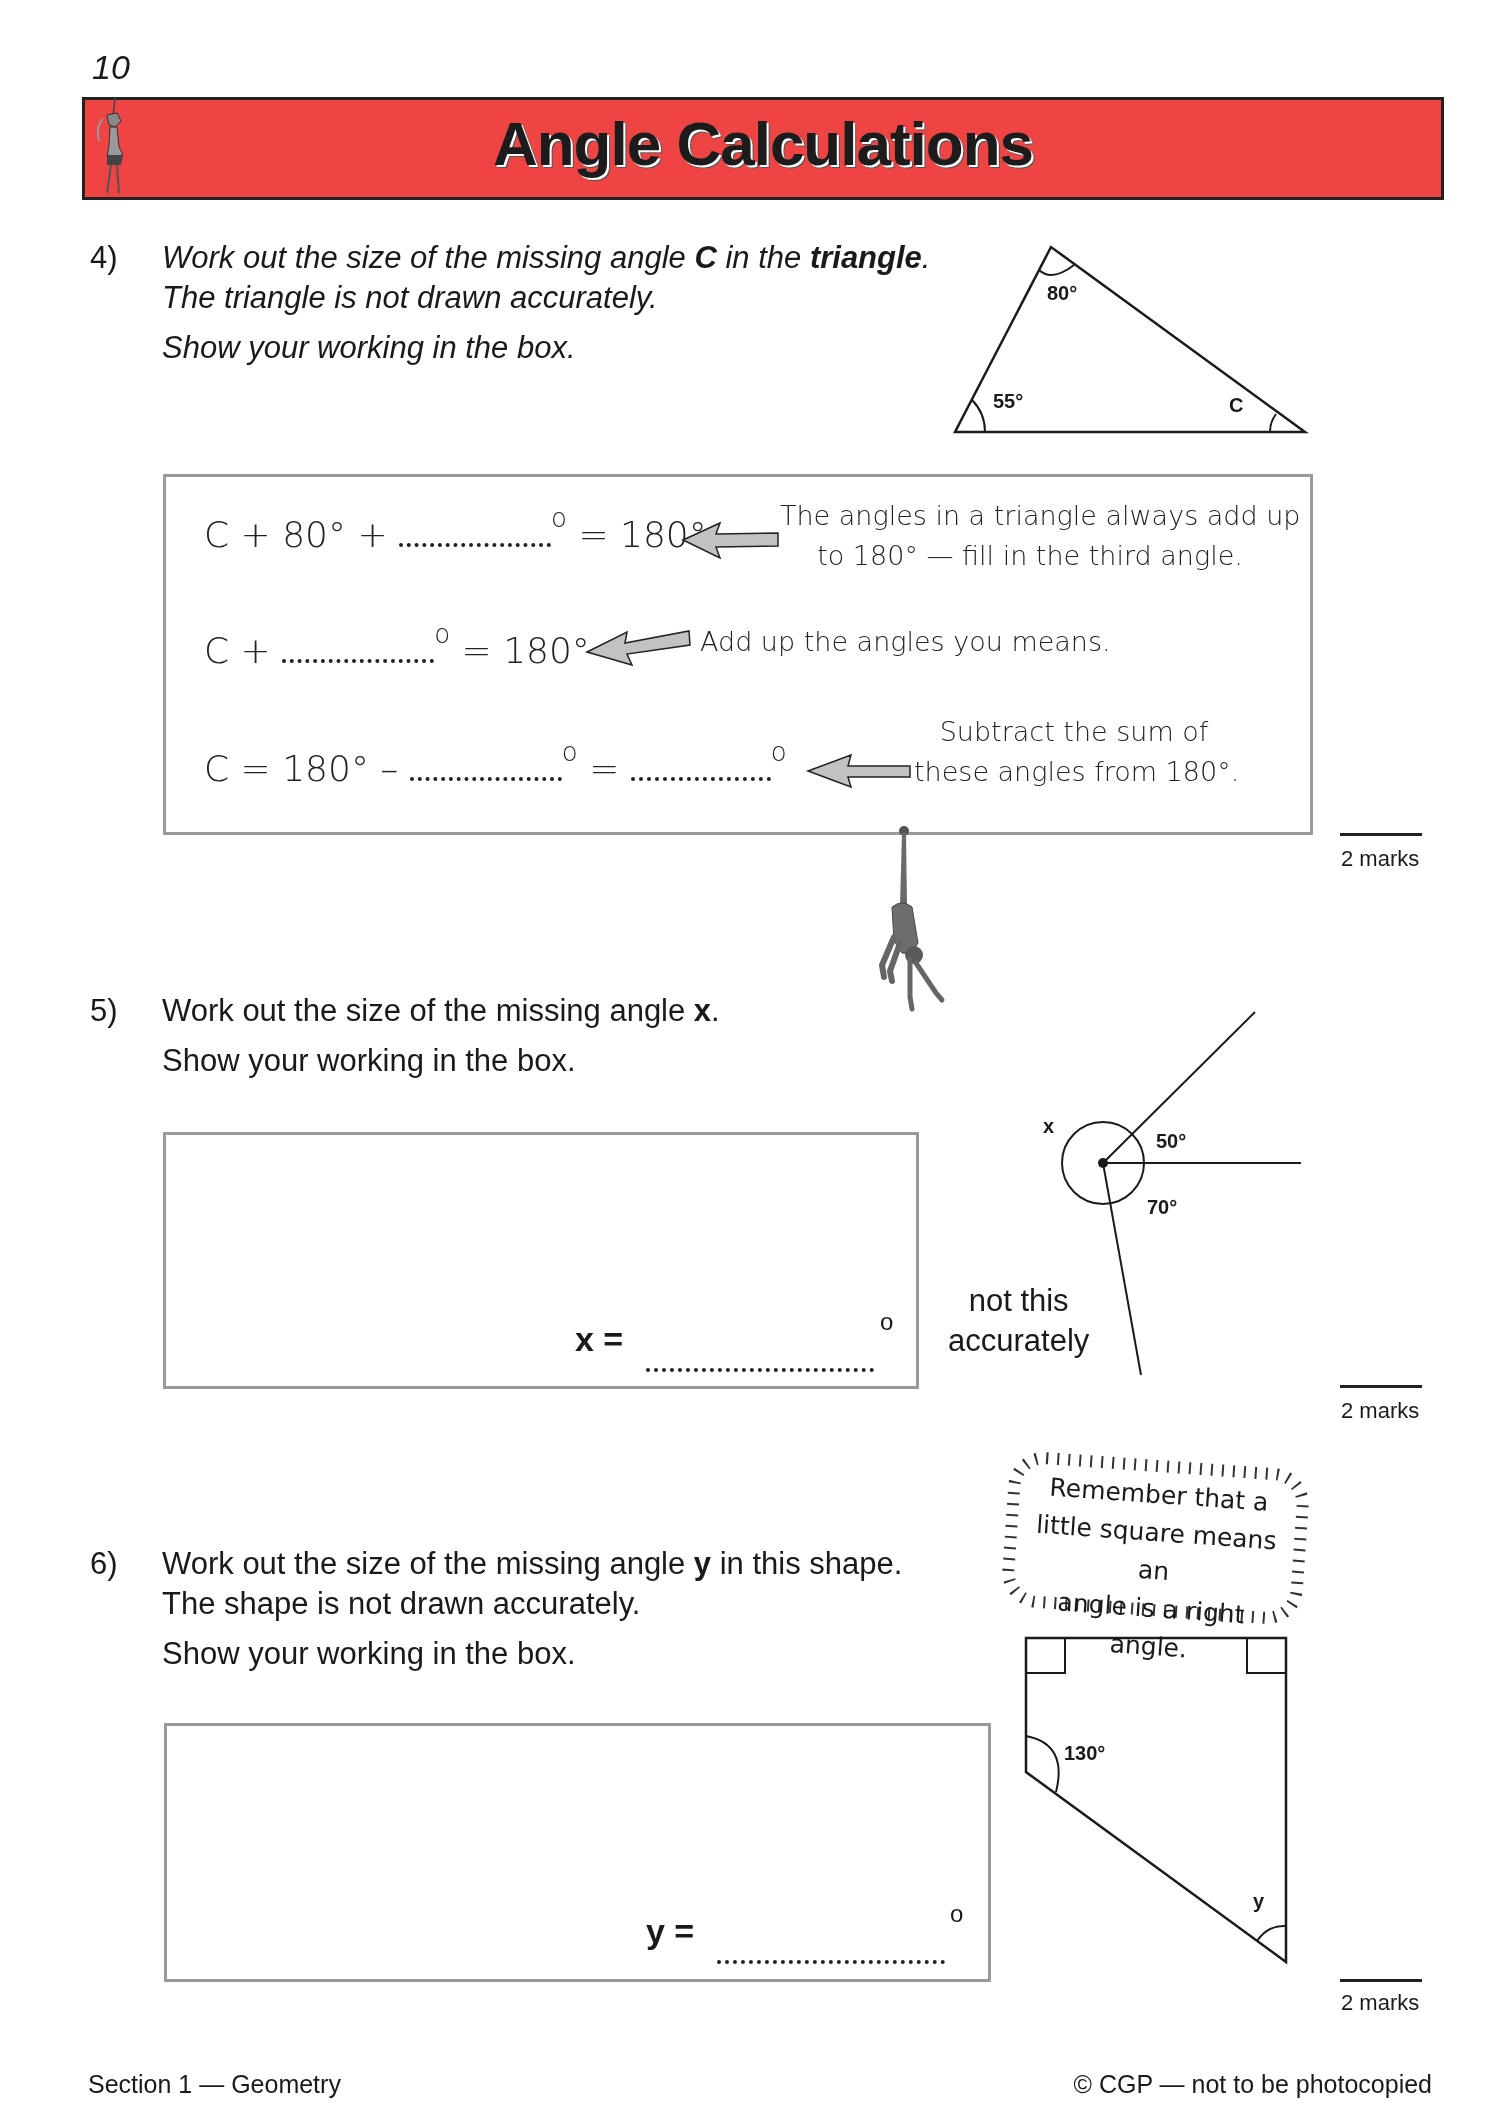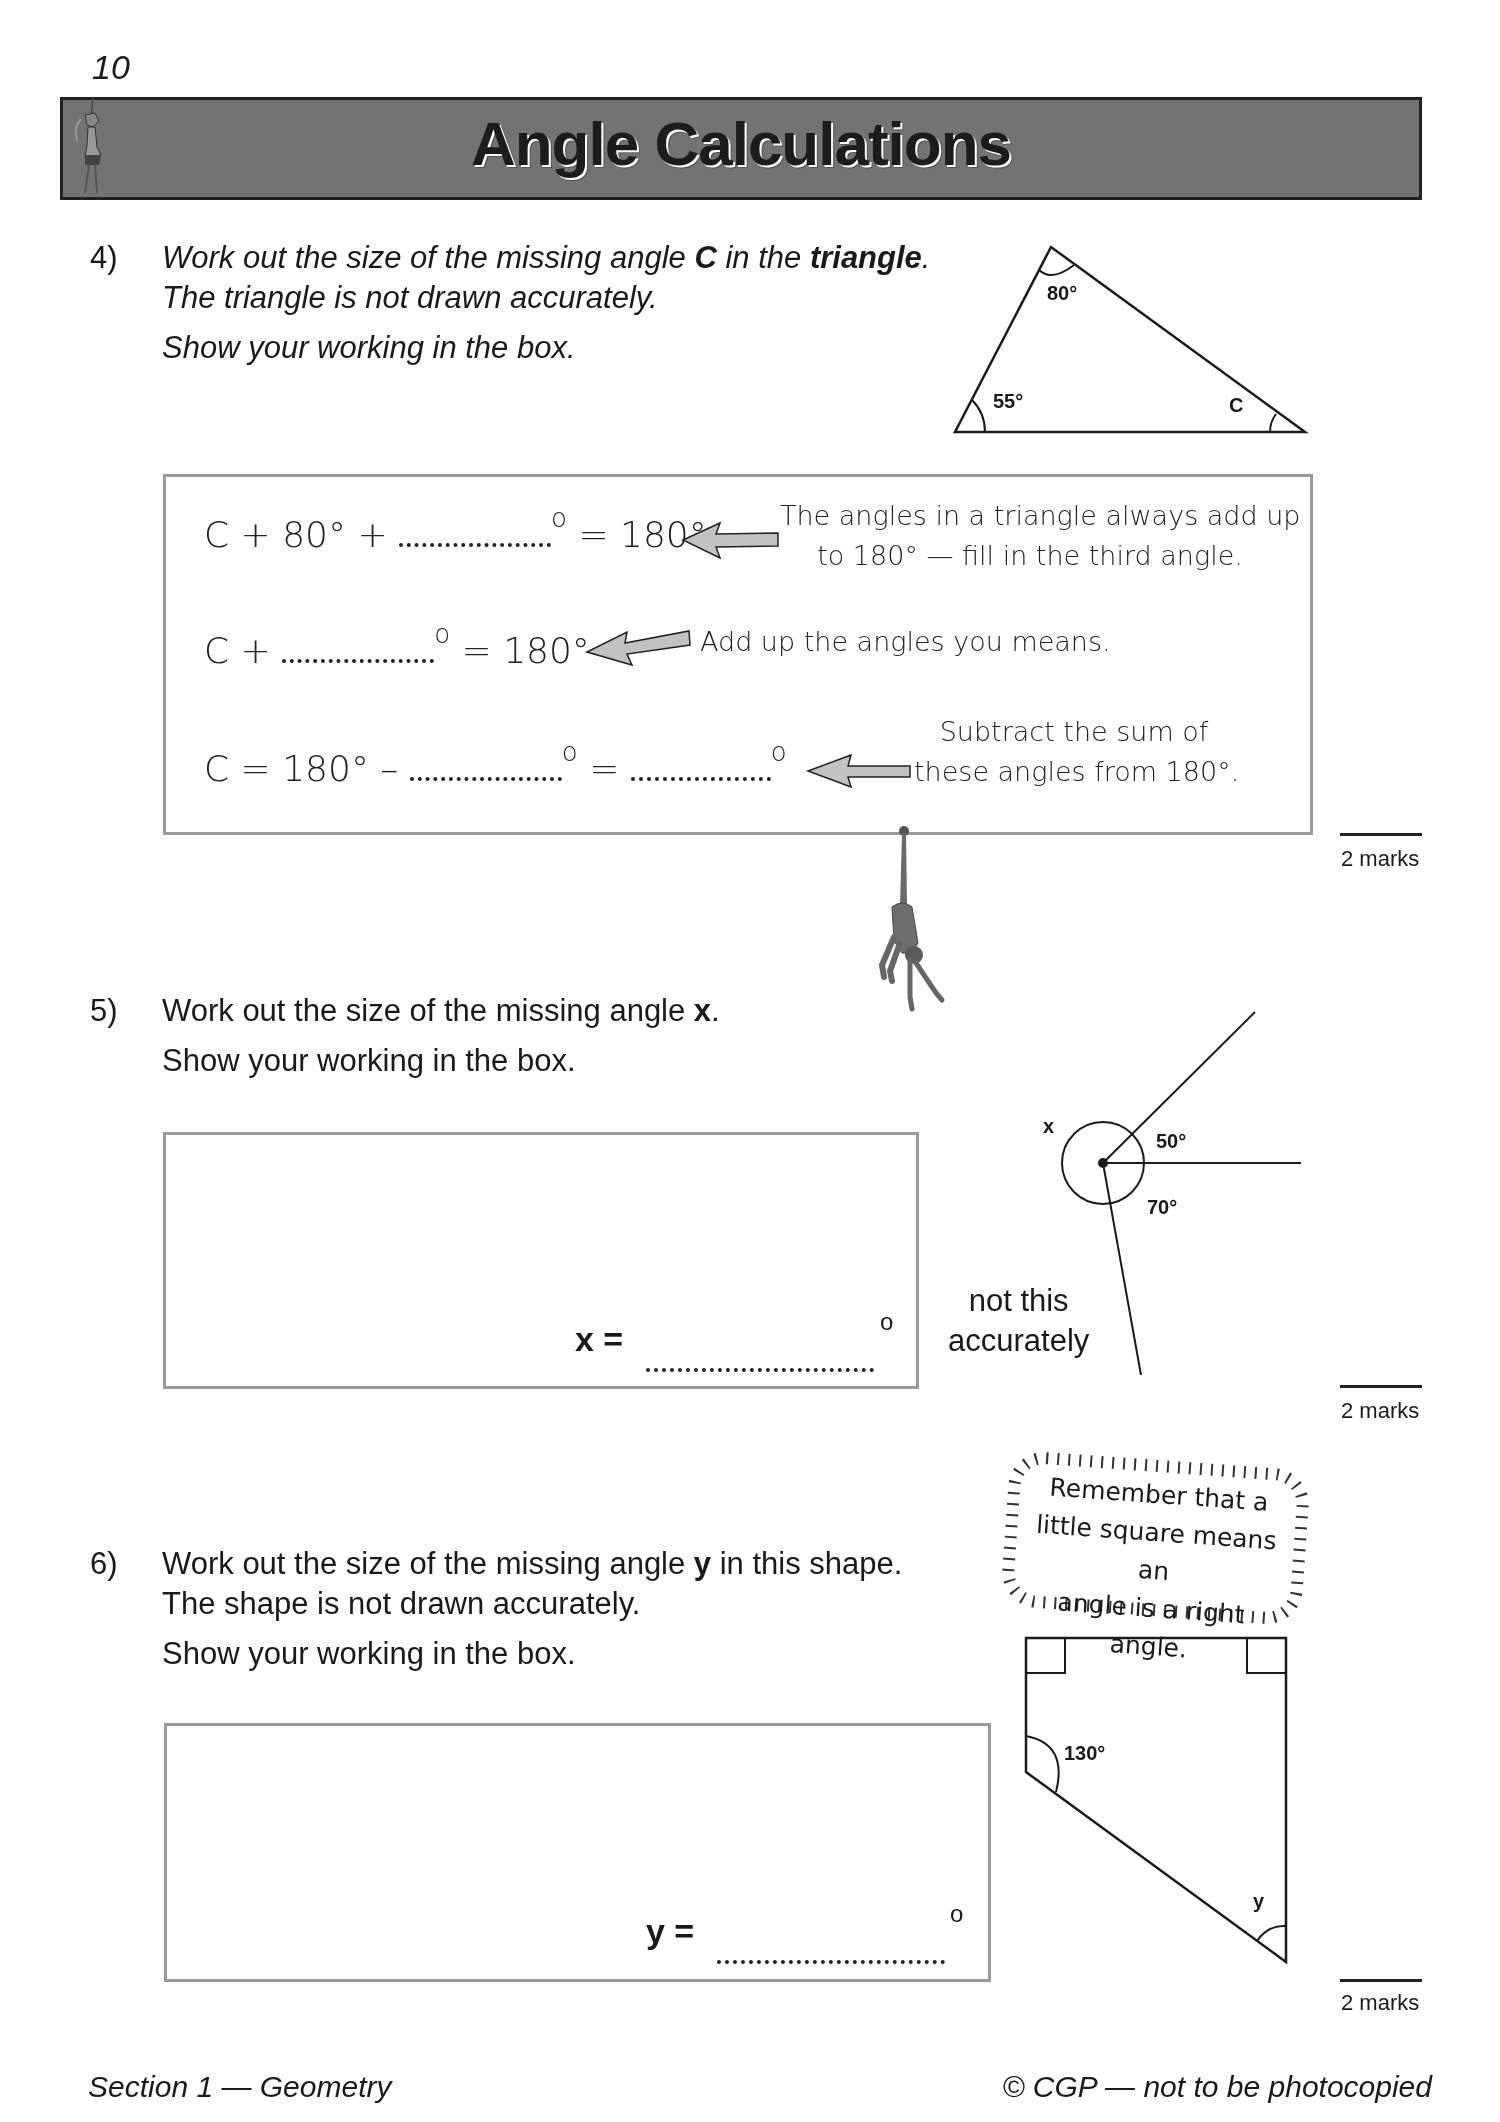--- a/index.html
+++ b/index.html
@@ -1,34 +1,34 @@
 <!DOCTYPE html>
 <html><head>
 <meta charset="utf-8">
 <style>
   html, body { margin: 0; padding: 0; background: #ffffff; }
   body { width: 1500px; height: 2122px; position: relative; overflow: hidden; color: #1a1a1a; font-family: "Liberation Sans", sans-serif; }
   .abs { position: absolute; }
   .page-num { left: 92px; top: 48px; font-size: 34px; font-style: italic; font-family: "Liberation Sans", sans-serif; }
-  .header { left: 60px; top: 97px; width: 1356px; height: 97px; background: #737373; border: 3px solid #222; box-sizing: content-box; }
+  .header { left: 82px; top: 97px; width: 1356px; height: 97px; background: #ef4444; border: 3px solid #222; box-sizing: content-box; }
   .header-title { position: absolute; left: 0; right: 0; top: 8px; text-align: center; font-family: "Liberation Sans", sans-serif; font-weight: bold; font-size: 62px; letter-spacing: -1px; color: #1c1c1c; text-shadow: 2px 2px 0 #fff, 3px 3px 0 #555; }
   .qnum { font-size: 31px; }
   .qtext { font-size: 31px; line-height: 40px; }
   .qtext b { font-weight: bold; }
   .box { border: 3px solid #9a9a9a; background: #fff; box-sizing: border-box; }
   .hand { font-family: "DejaVu Sans", sans-serif; font-weight: 300; color: #222; }
   .eq { font-size: 36px; white-space: nowrap; }
   .note { font-size: 27px; text-align: center; line-height: 40px; white-space: nowrap; }
   .dots { display: inline-block; border-bottom: 4px dotted #222; height: 0; vertical-align: baseline; }
   .deg-sup { font-size: 26px; position: relative; top: -20px; }
   .marks-line { height: 3px; background: #222; width: 82px; }
   .marks { font-size: 22px; }
   .label-bold { font-weight: bold; font-size: 20px; }
   .answer { font-size: 34px; font-weight: bold; }
-  .footer { font-style: italic; font-size: 30px; }
+  .footer { font-size: 25px; }
   .tip { left: 1003px; top: 1458px; width: 305px; height: 160px; transform: rotate(4deg); }
   .tip-text { position: absolute; left: 18px; top: 18px; width: 270px; text-align: center; font-size: 25px; line-height: 38px; font-family: "DejaVu Sans", sans-serif; }
   svg { position: absolute; overflow: visible; }
 </style>
 </head>
 <body>
 
 <div class="abs page-num">10</div>
 
 <div class="abs header">

